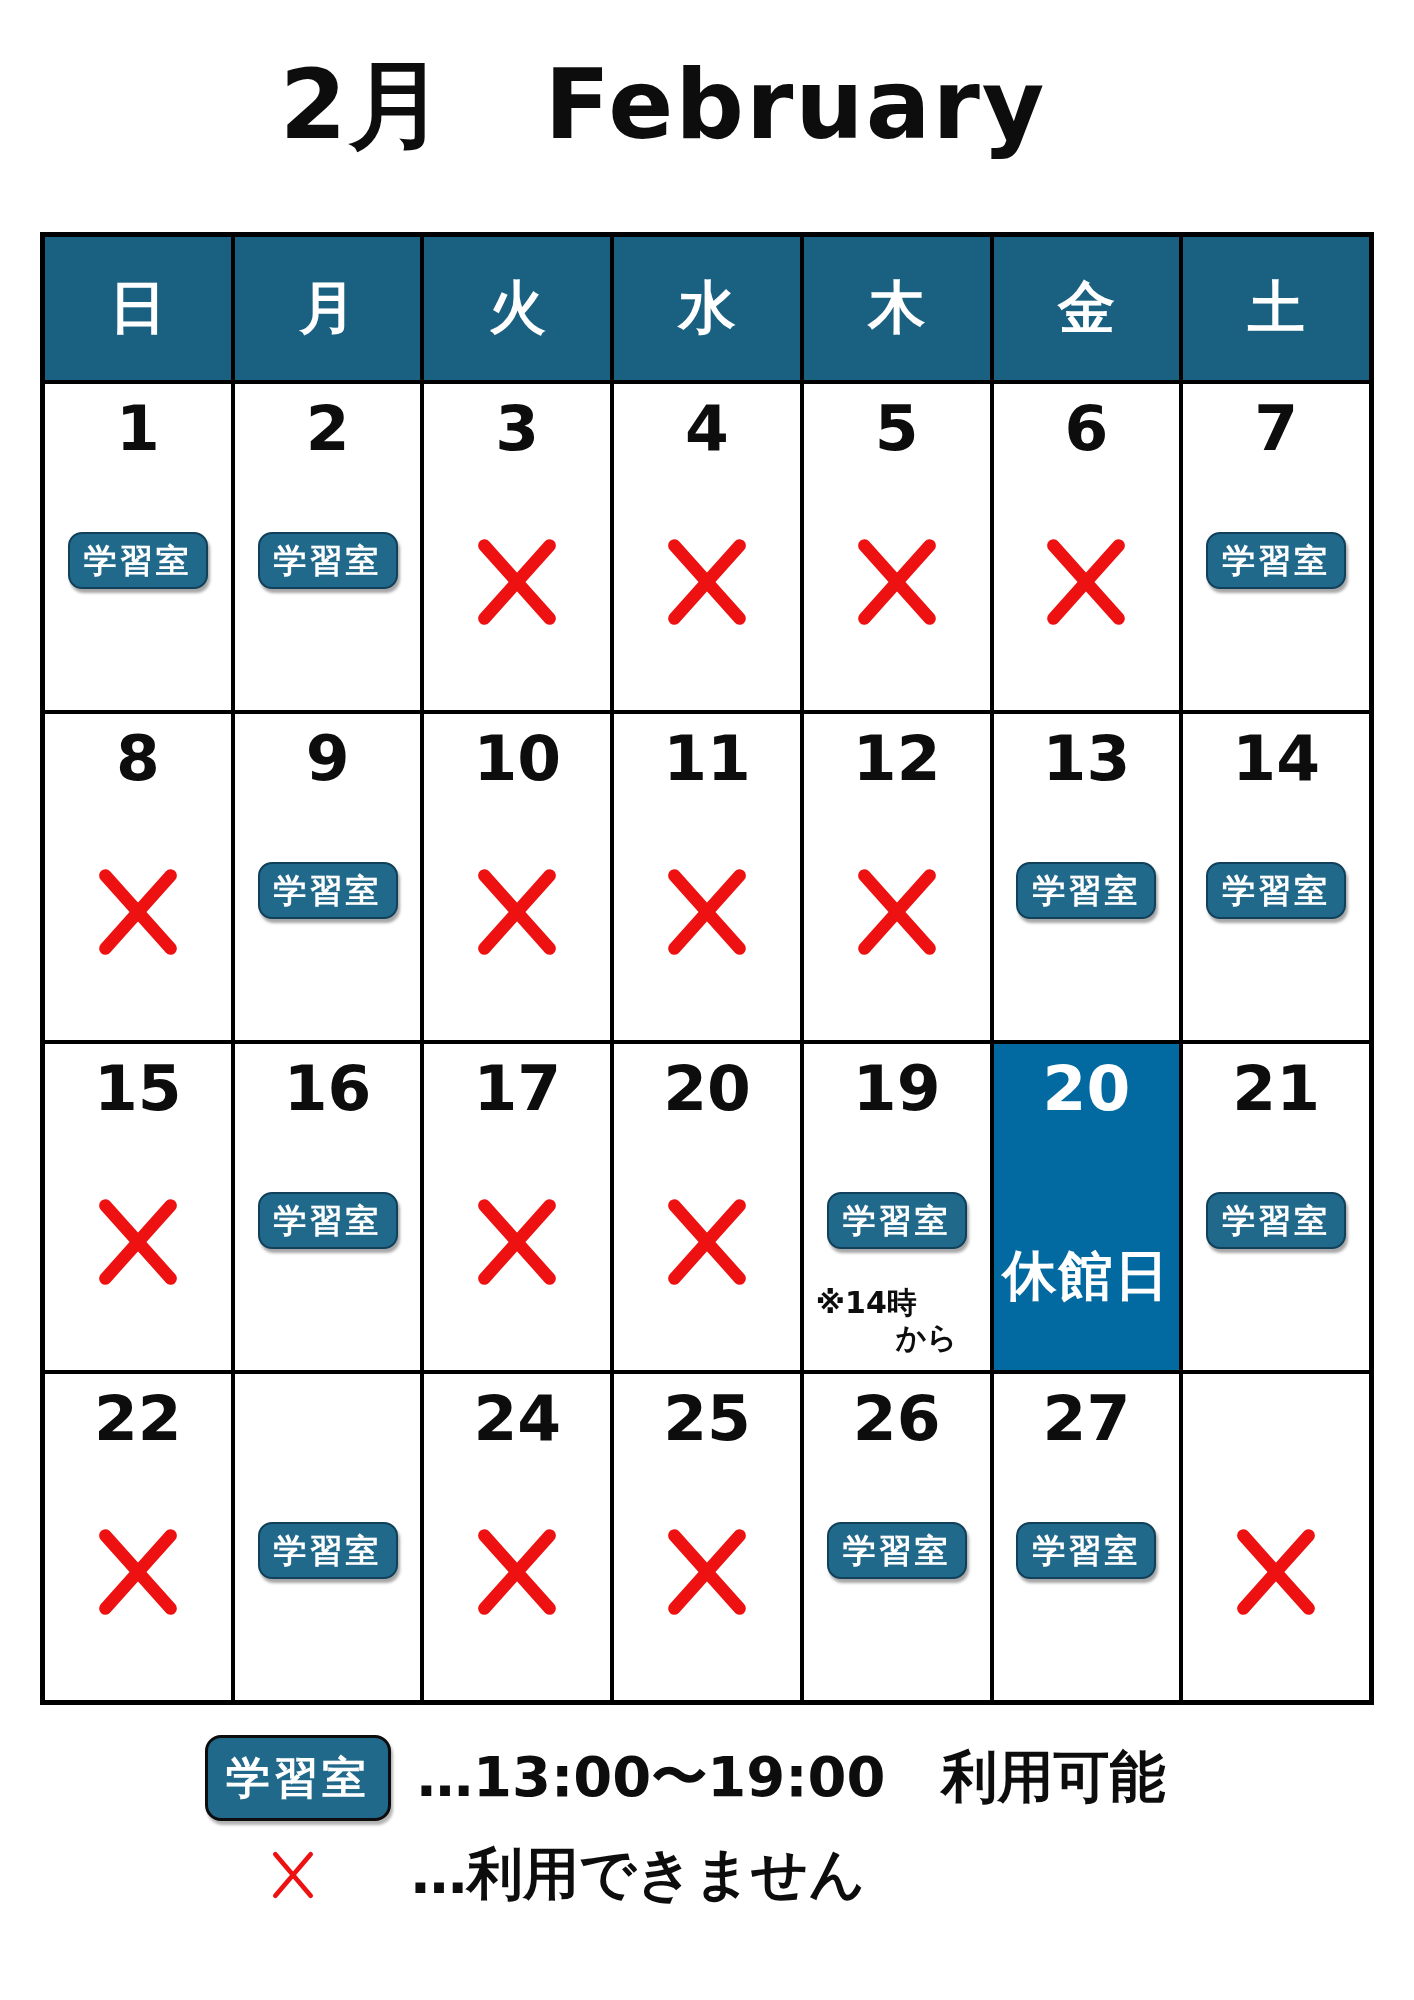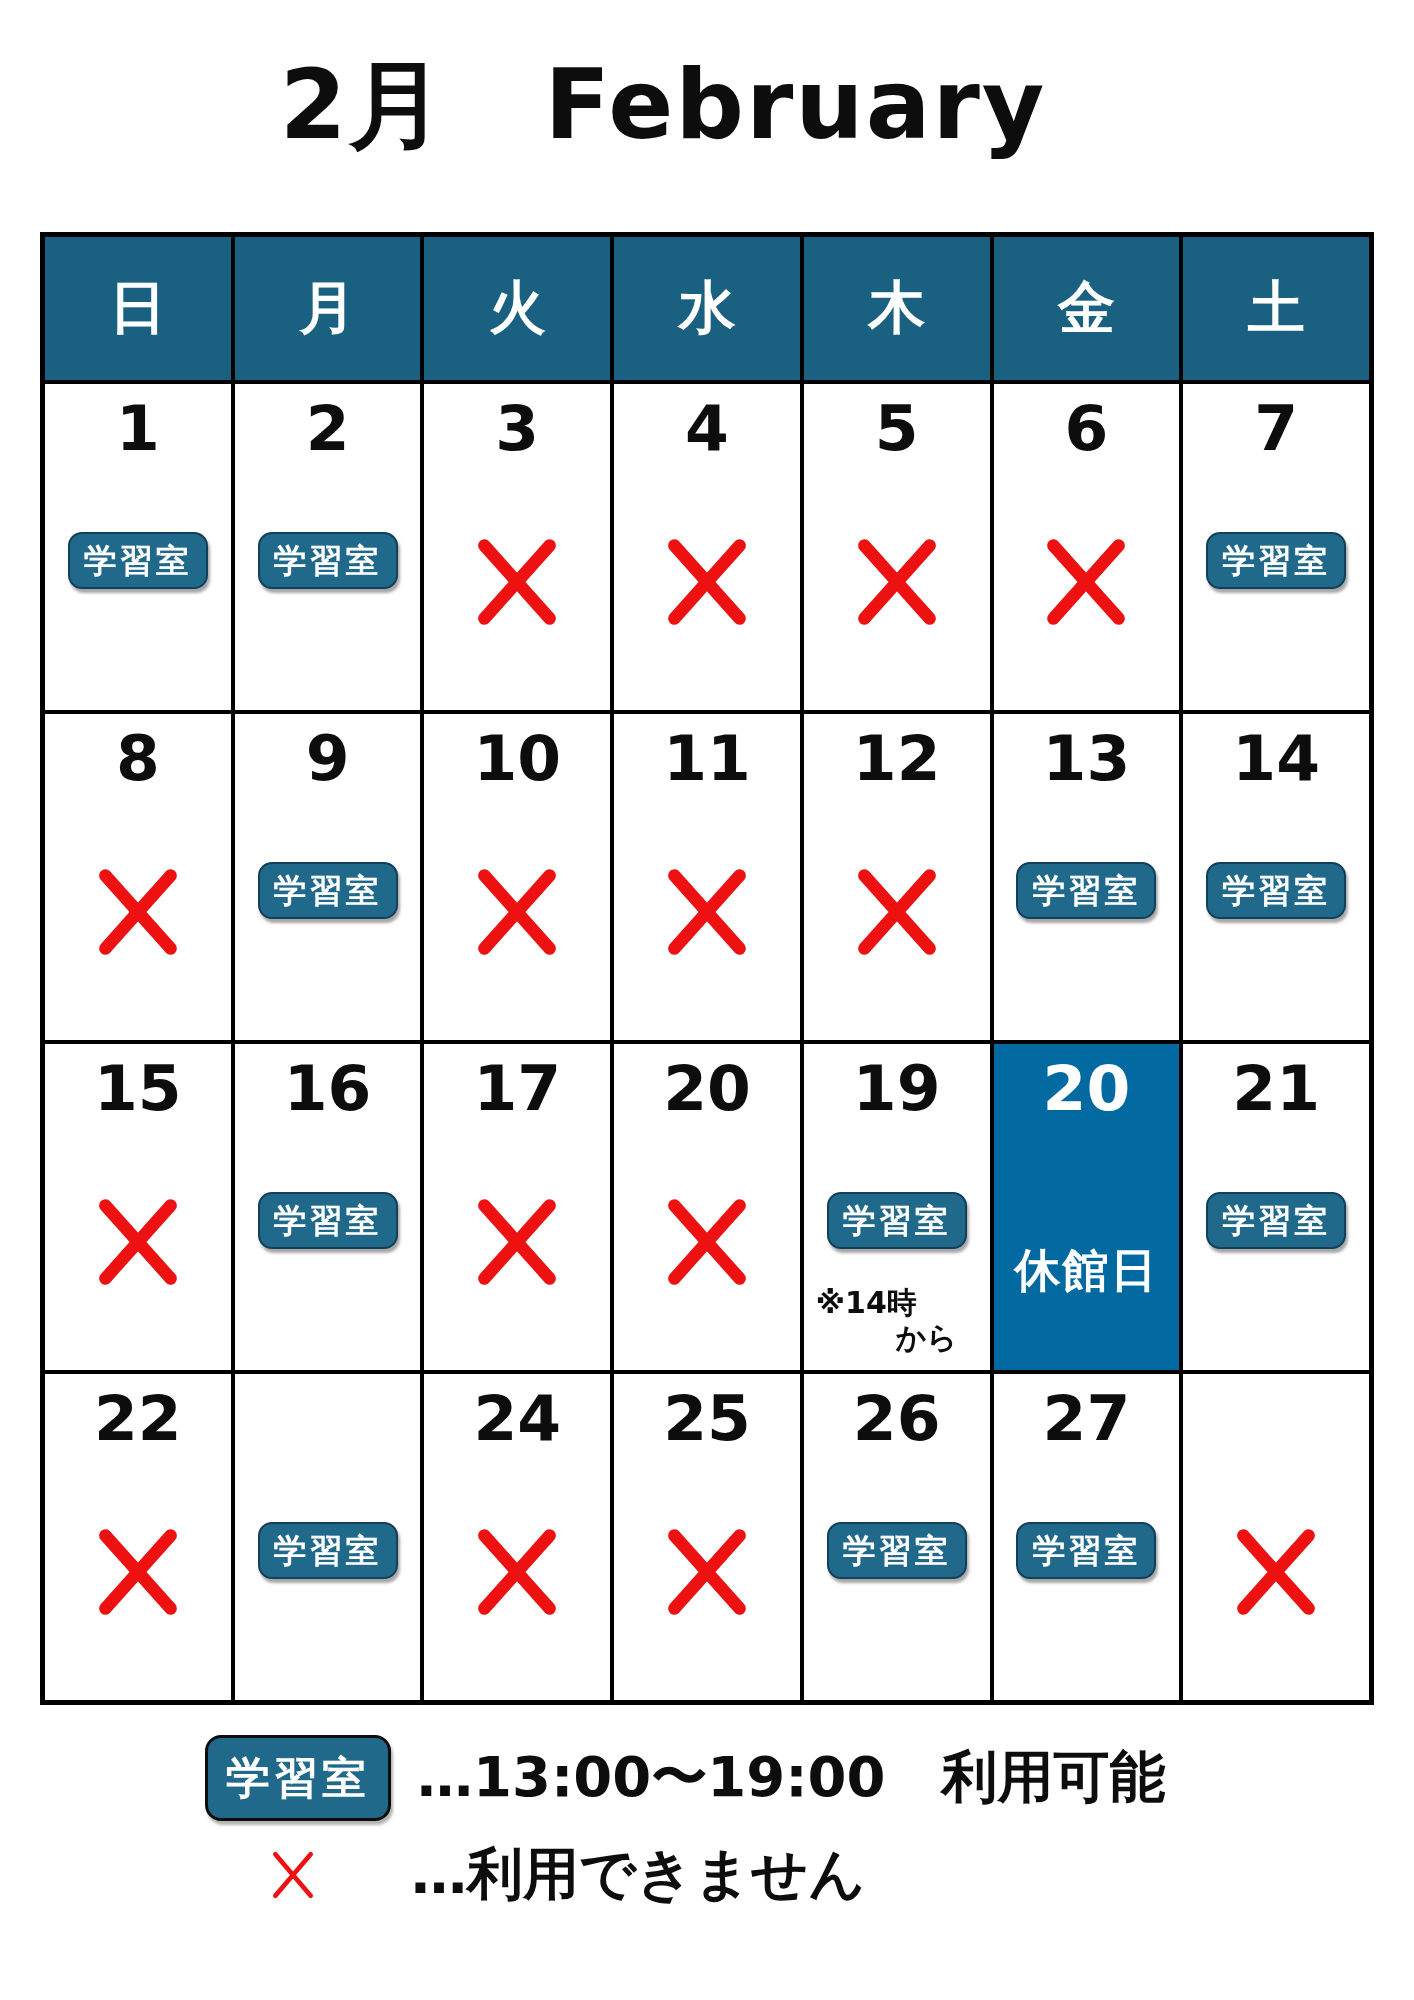--- a/index.html
+++ b/index.html
@@ -46,21 +46,21 @@
   }
   .xmark{stroke:#ee1111;stroke-width:13;stroke-linecap:round;width:96px;height:100px;}
   .xmark line{stroke:inherit;}
   .note{
     position:absolute;top:242px;left:12px;font-size:30px;font-weight:bold;
     color:#0d0d0d;line-height:1.1;text-align:left;
   }
   .note .l2{display:block;margin-left:80px;margin-top:2px;}
   .holiday-label{
     position:absolute;top:196px;left:0;width:100%;text-align:center;
-    color:#fff;font-size:46px;font-weight:bold;letter-spacing:2px;
+    color:#fff;font-size:54px;font-weight:bold;letter-spacing:2px;
   }
   
   .legend{position:absolute;left:205px;top:1735px;}
   .legend-row1{display:flex;align-items:center;}
   .legend-badge{
     background:#21698b;color:#fff;border:3px solid #0d0d0d;
     border-radius:16px;box-shadow:2px 4px 3px rgba(0,0,0,0.3);
     font-size:44px;font-weight:bold;letter-spacing:4px;
     padding:18px 18px;line-height:1;white-space:nowrap;
   }

